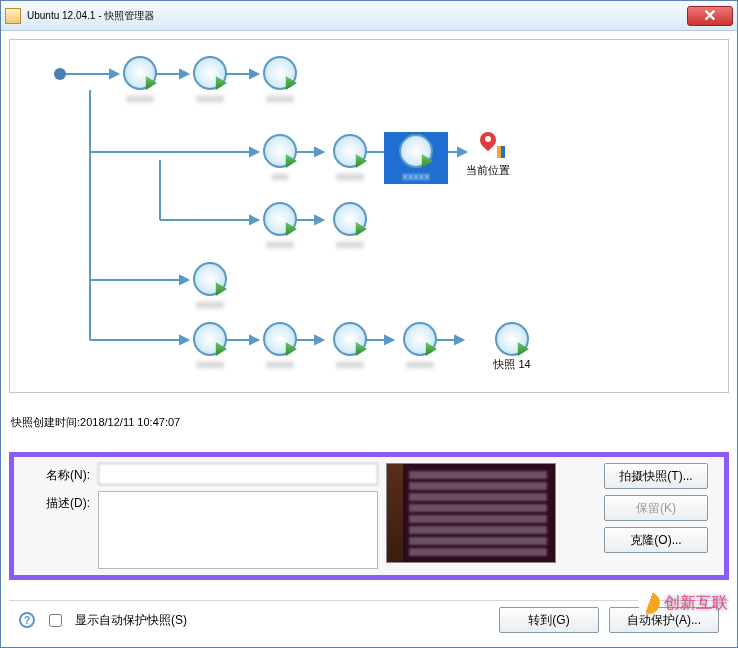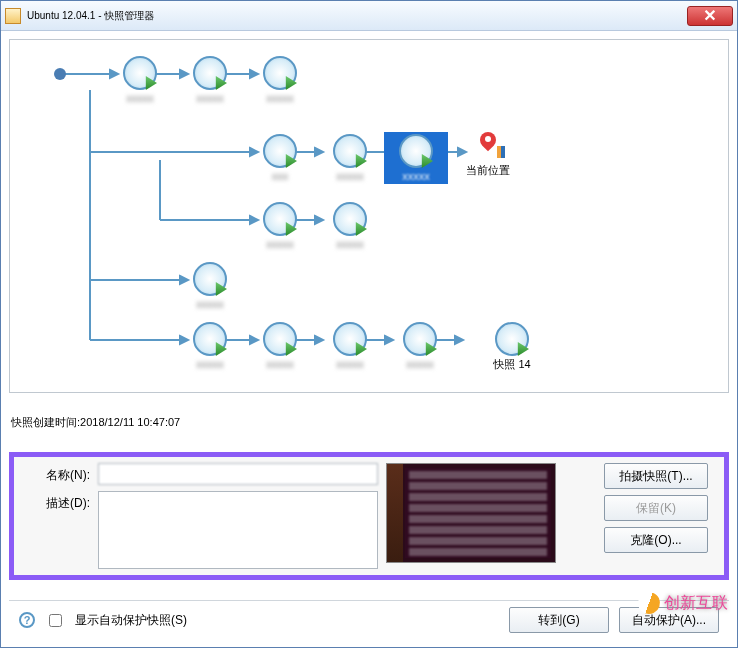--- a/index.html
+++ b/index.html
@@ -200,21 +200,21 @@
         </div>
       </div>
     </div>
 
     <div class="bottombar">
       <span class="help-icon">?</span>
       <input type="checkbox" class="chk" style="">
       <span>显示自动保护快照(S)</span>
       <div style="flex:1"></div>
       <button class="btn" style="width:100px">转到(G)</button>
-      <button class="btn" style="width:100px">自动保护(A)...</button>
+      <button class="btn" style="width:110px">自动保护(A)...</button>
     </div>
   </div>
 
   <div class="watermark">
     <div class="logo"></div>
     <span>创新互联</span>
   </div>
 </div>
 
 </body></html>

